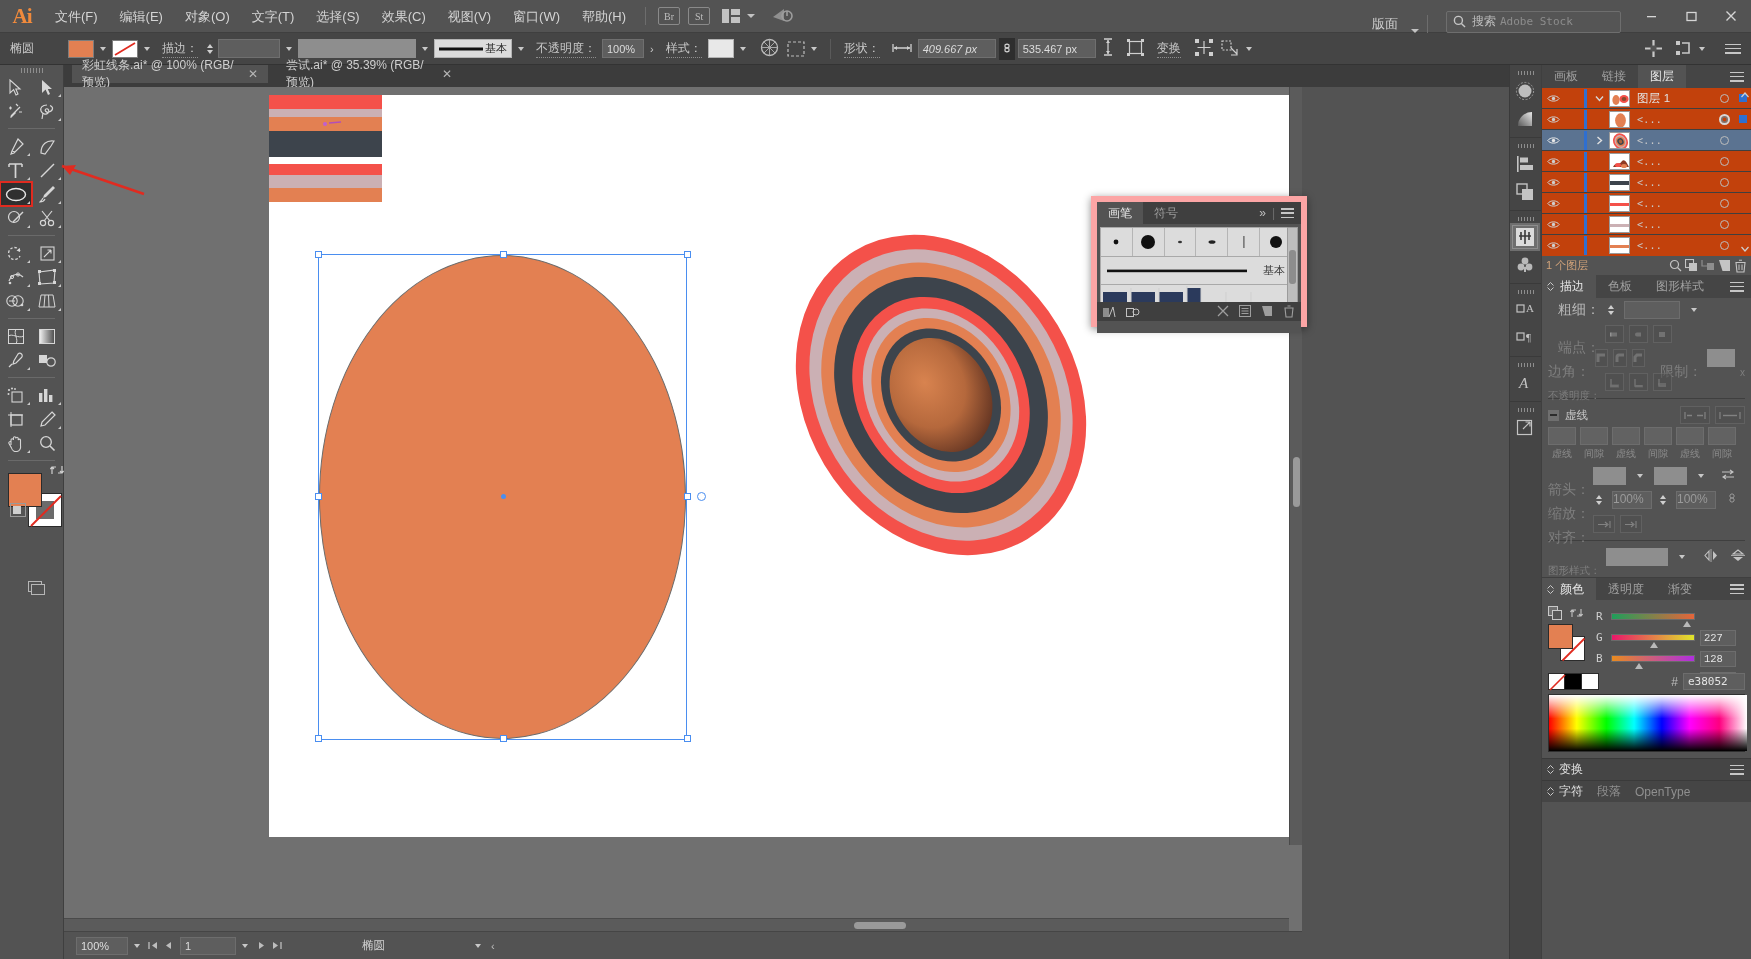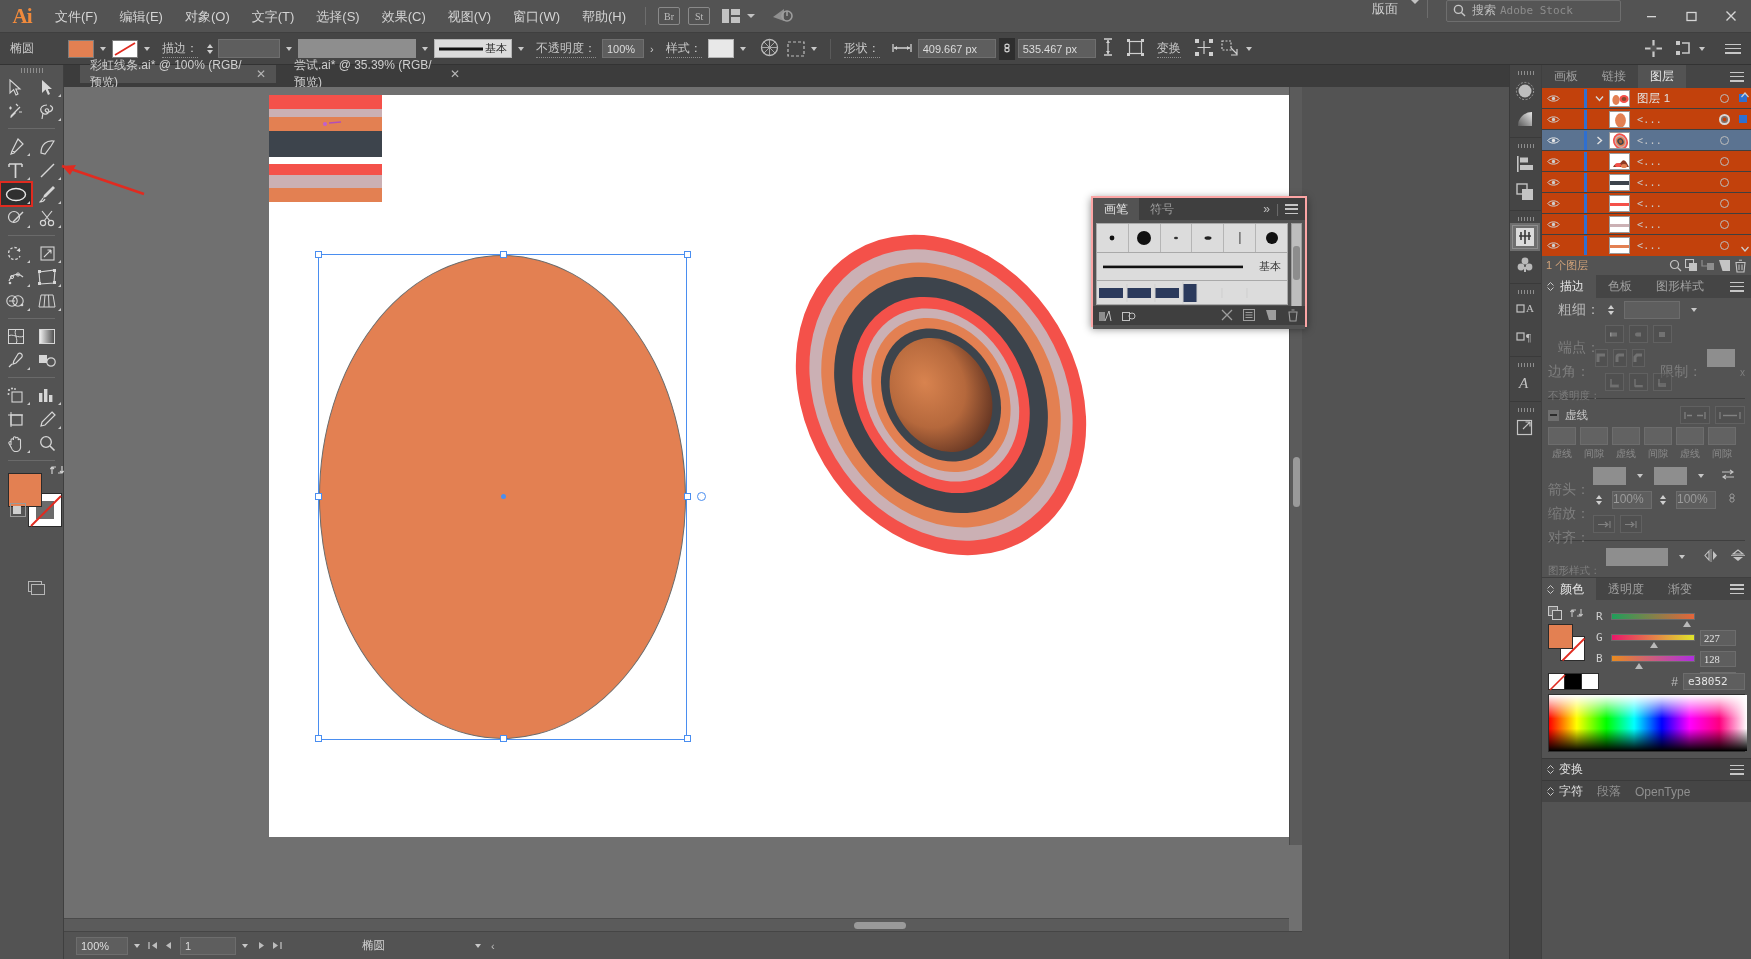--- a/index.html
+++ b/index.html
@@ -16,21 +16,21 @@
     background:#535353; display:flex; align-items:center; border-bottom:1px solid #3f3f3f;}
   .ai-logo{ width:44px; text-align:center; color:#f08a3c; font-size:21px; font-weight:bold;
     font-family:"Liberation Serif",serif; letter-spacing:-1px;}
   .menu-item{ padding:0 11px; height:33px; line-height:33px; color:#d4d4d4; font-size:13px; cursor:default; white-space:nowrap;}
   .mb-sep{ width:1px; height:18px; background:#6d6d6d; margin:0 8px;}
   .sq-btn{ width:22px; height:18px; border:1px solid #8a8a8a; color:#bdbdbd; font-size:10px;
     display:flex; align-items:center; justify-content:center; border-radius:2px; margin:0 4px;
     font-family:"Liberation Serif",serif;}
   .chev{ width:0;height:0;border-left:4px solid transparent;border-right:4px solid transparent;
     border-top:4px solid #c2c2c2; margin-left:7px;}
-  .menu-right{ margin-left:auto; display:flex; align-items:flex-start; height:33px;}
+  .menu-right{ margin-left:auto; display:flex; align-items:flex-end; height:33px;}
   .banmian{ color:#cfcfcf; font-size:13px; padding:0 6px;}
   .stock-search{ display:flex; align-items:center; height:22px; width:175px;
     border:1px solid #6e6e6e; border-radius:2px; margin:0 10px; padding:0 6px; background:#555;}
   .stock-search .txt{ color:#bdbdbd; font-size:12px; margin-left:6px;}
   .stock-search .txt2{ color:#8d8d8d; font-size:11px; margin-left:4px; font-family:"DejaVu Sans Mono",monospace;}
   .win-btns{ display:flex; height:33px;}
   .win-btn{ width:40px; height:33px; display:flex; align-items:center; justify-content:center; color:#d6d6d6; font-size:13px;}
 
   
   .optbar{ position:absolute; left:0; top:33px; width:1751px; height:32px; background:#454545;
@@ -44,21 +44,21 @@
   .stepper i{ display:block;width:0;height:0;border-left:3.5px solid transparent;border-right:3.5px solid transparent;}
   .stepper .up{ border-bottom:4px solid #cfcfcf; margin-bottom:2px;}
   .stepper .dn{ border-top:4px solid #cfcfcf;}
   .opt-field{ height:19px; background:#5e5e5e; border:1px solid #6f6f6f; display:flex;
     align-items:center; padding:0 4px; color:#dcdcdc; font-size:11px;}
   .opt-sep{ width:1px;height:20px;background:#5a5a5a;margin:0 7px;}
 
   
   .tabbar{ position:absolute; left:64px; top:65px; width:1687px; height:22px; background:#3c3c3c;}
   .doctab{ position:absolute; top:0; height:18px; display:flex; align-items:center; padding:0 10px;
-    font-size:12px; color:#cfcfcf;margin-left:8px;}
+    font-size:12px; color:#cfcfcf;}
   .doctab.active{ background:#535353;}
   .doctab .x{ margin-left:10px; color:#b6b6b6; font-size:12px;}
 
   
   .toolbar{ position:absolute; left:0; top:65px; width:64px; height:894px; background:#535353;
     border-right:1px solid #3f3f3f;}
   .tb-grip{ height:10px; display:flex; align-items:center; justify-content:center; gap:2px;}
   .tb-grip i{ width:1px;height:5px;background:#8e8e8e;display:block;}
   .tb-row{ display:flex; }
   .tool{ width:32px; height:24px; position:relative; display:flex; align-items:center; justify-content:center;}
@@ -93,21 +93,21 @@
   .selbox{ position:absolute; left:49px; top:159px; width:369px; height:486px; border:1px solid #4a8ef0;}
   .handle{ position:absolute; width:7px;height:7px; background:#fff; border:1px solid #4a8ef0;}
   .centerpt{ position:absolute; width:5px;height:5px;background:#4a8ef0;border-radius:50%;}
   .rot-widget{ position:absolute; width:9px;height:9px;border:1px solid #4a8ef0;border-radius:50%;background:transparent;}
 
   
   .rings{ position:absolute; left:500px; top:125px; width:345px; height:350px;}
 
   
   .brushpanel{ position:absolute; left:1091px; top:196px; width:216px; height:131px;
-    background:#3f3f3f; border:2px solid #fca5a5; box-shadow:0 2px 8px rgba(0,0,0,.45);}
+    background:#3f3f3f; border:6px solid #fca5a5; box-shadow:0 2px 8px rgba(0,0,0,.45);}
   .bp-tabs{ height:22px; display:flex; align-items:stretch; background:#3f3f3f;}
   .bp-tab{ padding:0 11px; display:flex; align-items:center; font-size:12px; color:#9d9d9d;}
   .bp-tab.active{ background:#535353; color:#e6e6e6;}
   .bp-icons{ margin-left:auto; display:flex; align-items:center; gap:6px; padding-right:7px;}
   .bp-body{ background:#535353; height:109px; position:relative; padding:3px;}
   .bp-strip{ display:flex; background:#dcdcdc; border:1px solid #a9a9a9; height:30px; width:192px;}
   .bp-cell{ flex:1; border-right:1px solid #b5b5b5; display:flex; align-items:center; justify-content:center;}
   .bp-row2{ width:192px;height:28px;background:#dcdcdc;border:1px solid #a9a9a9;border-top:none;
     display:flex; align-items:center; padding:0 6px; justify-content:space-between;}
   .bp-row3{ width:192px;height:24px;background:#dcdcdc;border:1px solid #a9a9a9;border-top:none;
@@ -159,21 +159,21 @@
   .sp-lab.dim{ color:#7e7e7e;margin-top:28px;}
   .sp-field{ height:18px; background:#5e5e5e; border:1px solid #6d6d6d;}
   .sq{ width:19px;height:18px;border:1px solid #6d6d6d; background:#4f4f4f; display:flex;align-items:center;justify-content:center;}
   .sq.dim{ opacity:.55;}
   .divider{ height:1px; background:#3f3f3f; margin:4px 6px;}
 
   
   .cp-slider{ position:relative; height:7px; width:84px; border:1px solid #6a6a6a;}
   .cp-knob{ position:absolute; top:6px; width:9px;height:7px; }
   .cp-val{ width:36px;height:16px;background:#5e5e5e;border:1px solid #6d6d6d; color:#e4e4e4;
-    font-size:10.5px; display:flex;align-items:center; padding-left:3px; font-family:Liberation Serif, serif;margin-top:43px;}
+    font-size:10.5px; display:flex;align-items:center; padding-left:3px; font-family:Liberation Mono, monospace;margin-top:43px;}
   .spectrum{ height:58px; margin:4px 6px 0 6px; border:1px solid #2f2f2f;}
 
   .collapsed-bar{ display:flex; align-items:center; height:22px; background:#454545; border-top:1px solid #3a3a3a;}
   .fevte{ position:absolute; right:6px; bottom:30px; text-align:center; pointer-events:none;}
   .fevte .l1{ font-family:"Liberation Serif",serif; font-size:27px; font-weight:bold; color:#19246b;
     -webkit-text-stroke:2px #ffffff; paint-order:stroke fill; letter-spacing:-1px;}
   .fevte .l1 em{ color:#f08a1e; font-style:normal;}
   .fevte .l2{ font-size:25px; font-weight:bold; color:#19246b; -webkit-text-stroke:2px #ffffff;
     paint-order:stroke fill; letter-spacing:1px; margin-top:-4px;}
 
@@ -304,21 +304,21 @@
       <span class="mini-chev"></span>
     </div>
     <div class="opt-sep"></div>
     <div class="opt-label opt-dot">形状：</div>
     <div style="margin:0 6px;">
       <svg width="20" height="10" viewBox="0 0 20 10">
         <path d="M1 1 L1 9 M19 1 L19 9 M2 5 L18 5" stroke="#cfcfcf" stroke-width="1.3"></path>
         <path d="M2 5 L5 3 L5 7 Z M18 5 L15 3 L15 7 Z" fill="#cfcfcf"></path>
       </svg>
     </div>
-    <div class="opt-field" style="width:78px;justify-content:space-between;">409.667 px</div>
+    <div class="opt-field" style="width:78px;justify-content:space-between;font-style:italic;">409.667 px</div>
     <div style="width:16px;height:22px;background:#2e2e2e;display:flex;align-items:center;justify-content:center;margin:0 3px;">
       <svg width="10" height="16" viewBox="0 0 10 16">
         <path d="M3 4 a3 3 0 0 1 4 0 v2 a3 3 0 0 1 -4 0 z M3 10 a3 3 0 0 0 4 0 v-2 a3 3 0 0 0 -4 0 z" fill="none" stroke="#d7d7d7" stroke-width="1.1"></path>
       </svg>
     </div>
     <div class="opt-field" style="width:78px;justify-content:space-between;">535.467 px</div>
     <div style="margin:0 7px;">
       <svg width="10" height="18" viewBox="0 0 10 18">
         <path d="M1 1 L9 1 M1 17 L9 17 M5 2 L5 16" stroke="#cfcfcf" stroke-width="1.3"></path>
         <path d="M5 2 L3 5 L7 5 Z M5 16 L3 13 L7 13 Z" fill="#cfcfcf"></path>

